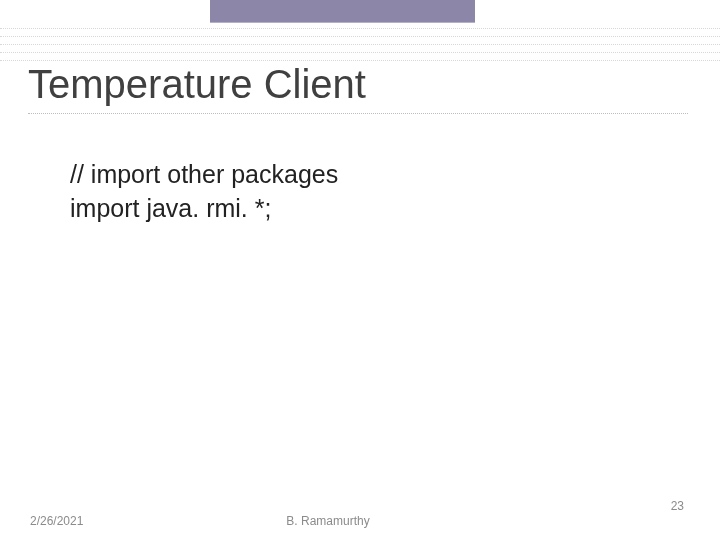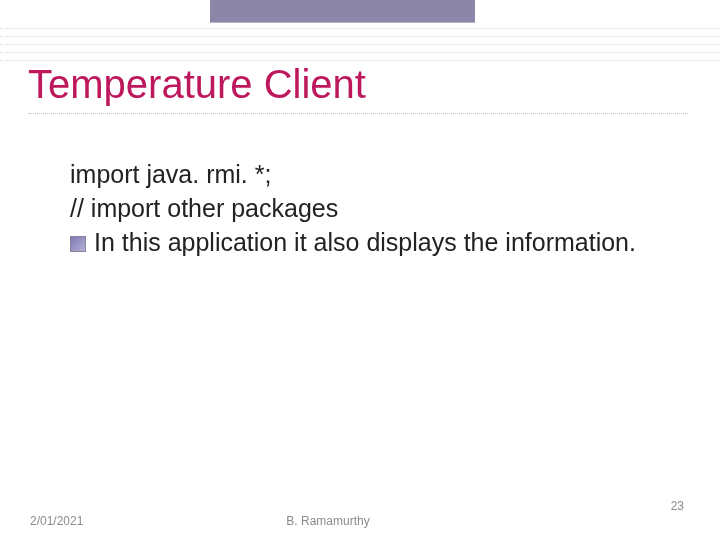--- a/index.html
+++ b/index.html
@@ -30,21 +30,21 @@
   }
   .title-region {
     position: absolute;
     top: 62px;
     left: 28px;
     width: 660px;
   }
   .title {
     font-family: Verdana, Geneva, sans-serif;
     font-size: 40px;
-    color: #be185d;
+    color: #404040;
     letter-spacing: 0px;
   }
   .title-underline {
     margin-top: 6px;
     border-top: 1px dotted #bdbdbd;
     width: 660px;
   }
   .body {
     position: absolute;
     top: 158px;
@@ -111,26 +111,22 @@
 <div class="hline" style="top:44px"></div>
 <div class="hline" style="top:52px"></div>
 <div class="hline" style="top:60px"></div>
 
 <div class="title-region">
   <div class="title">Temperature Client</div>
   <div class="title-underline"></div>
 </div>
 
 <div class="body">
+  <div class="plainline"> // import other packages</div>
   <div class="plainline">import java. rmi. *;</div>
-  <div class="plainline"> // import other packages</div>
 
-  <div class="bulleted">
-    <div class="bullet-icon"></div>
-    <div class="bulleted-text">In this application it also displays the information.</div>
-  </div>
 </div>
 
 <div class="footer">
-  <div class="footer-left">2/01/2021</div>
+  <div class="footer-left">2/26/2021</div>
   <div class="footer-center">B. Ramamurthy</div>
   <div class="footer-right">23</div>
 </div>
 
 </body></html>

